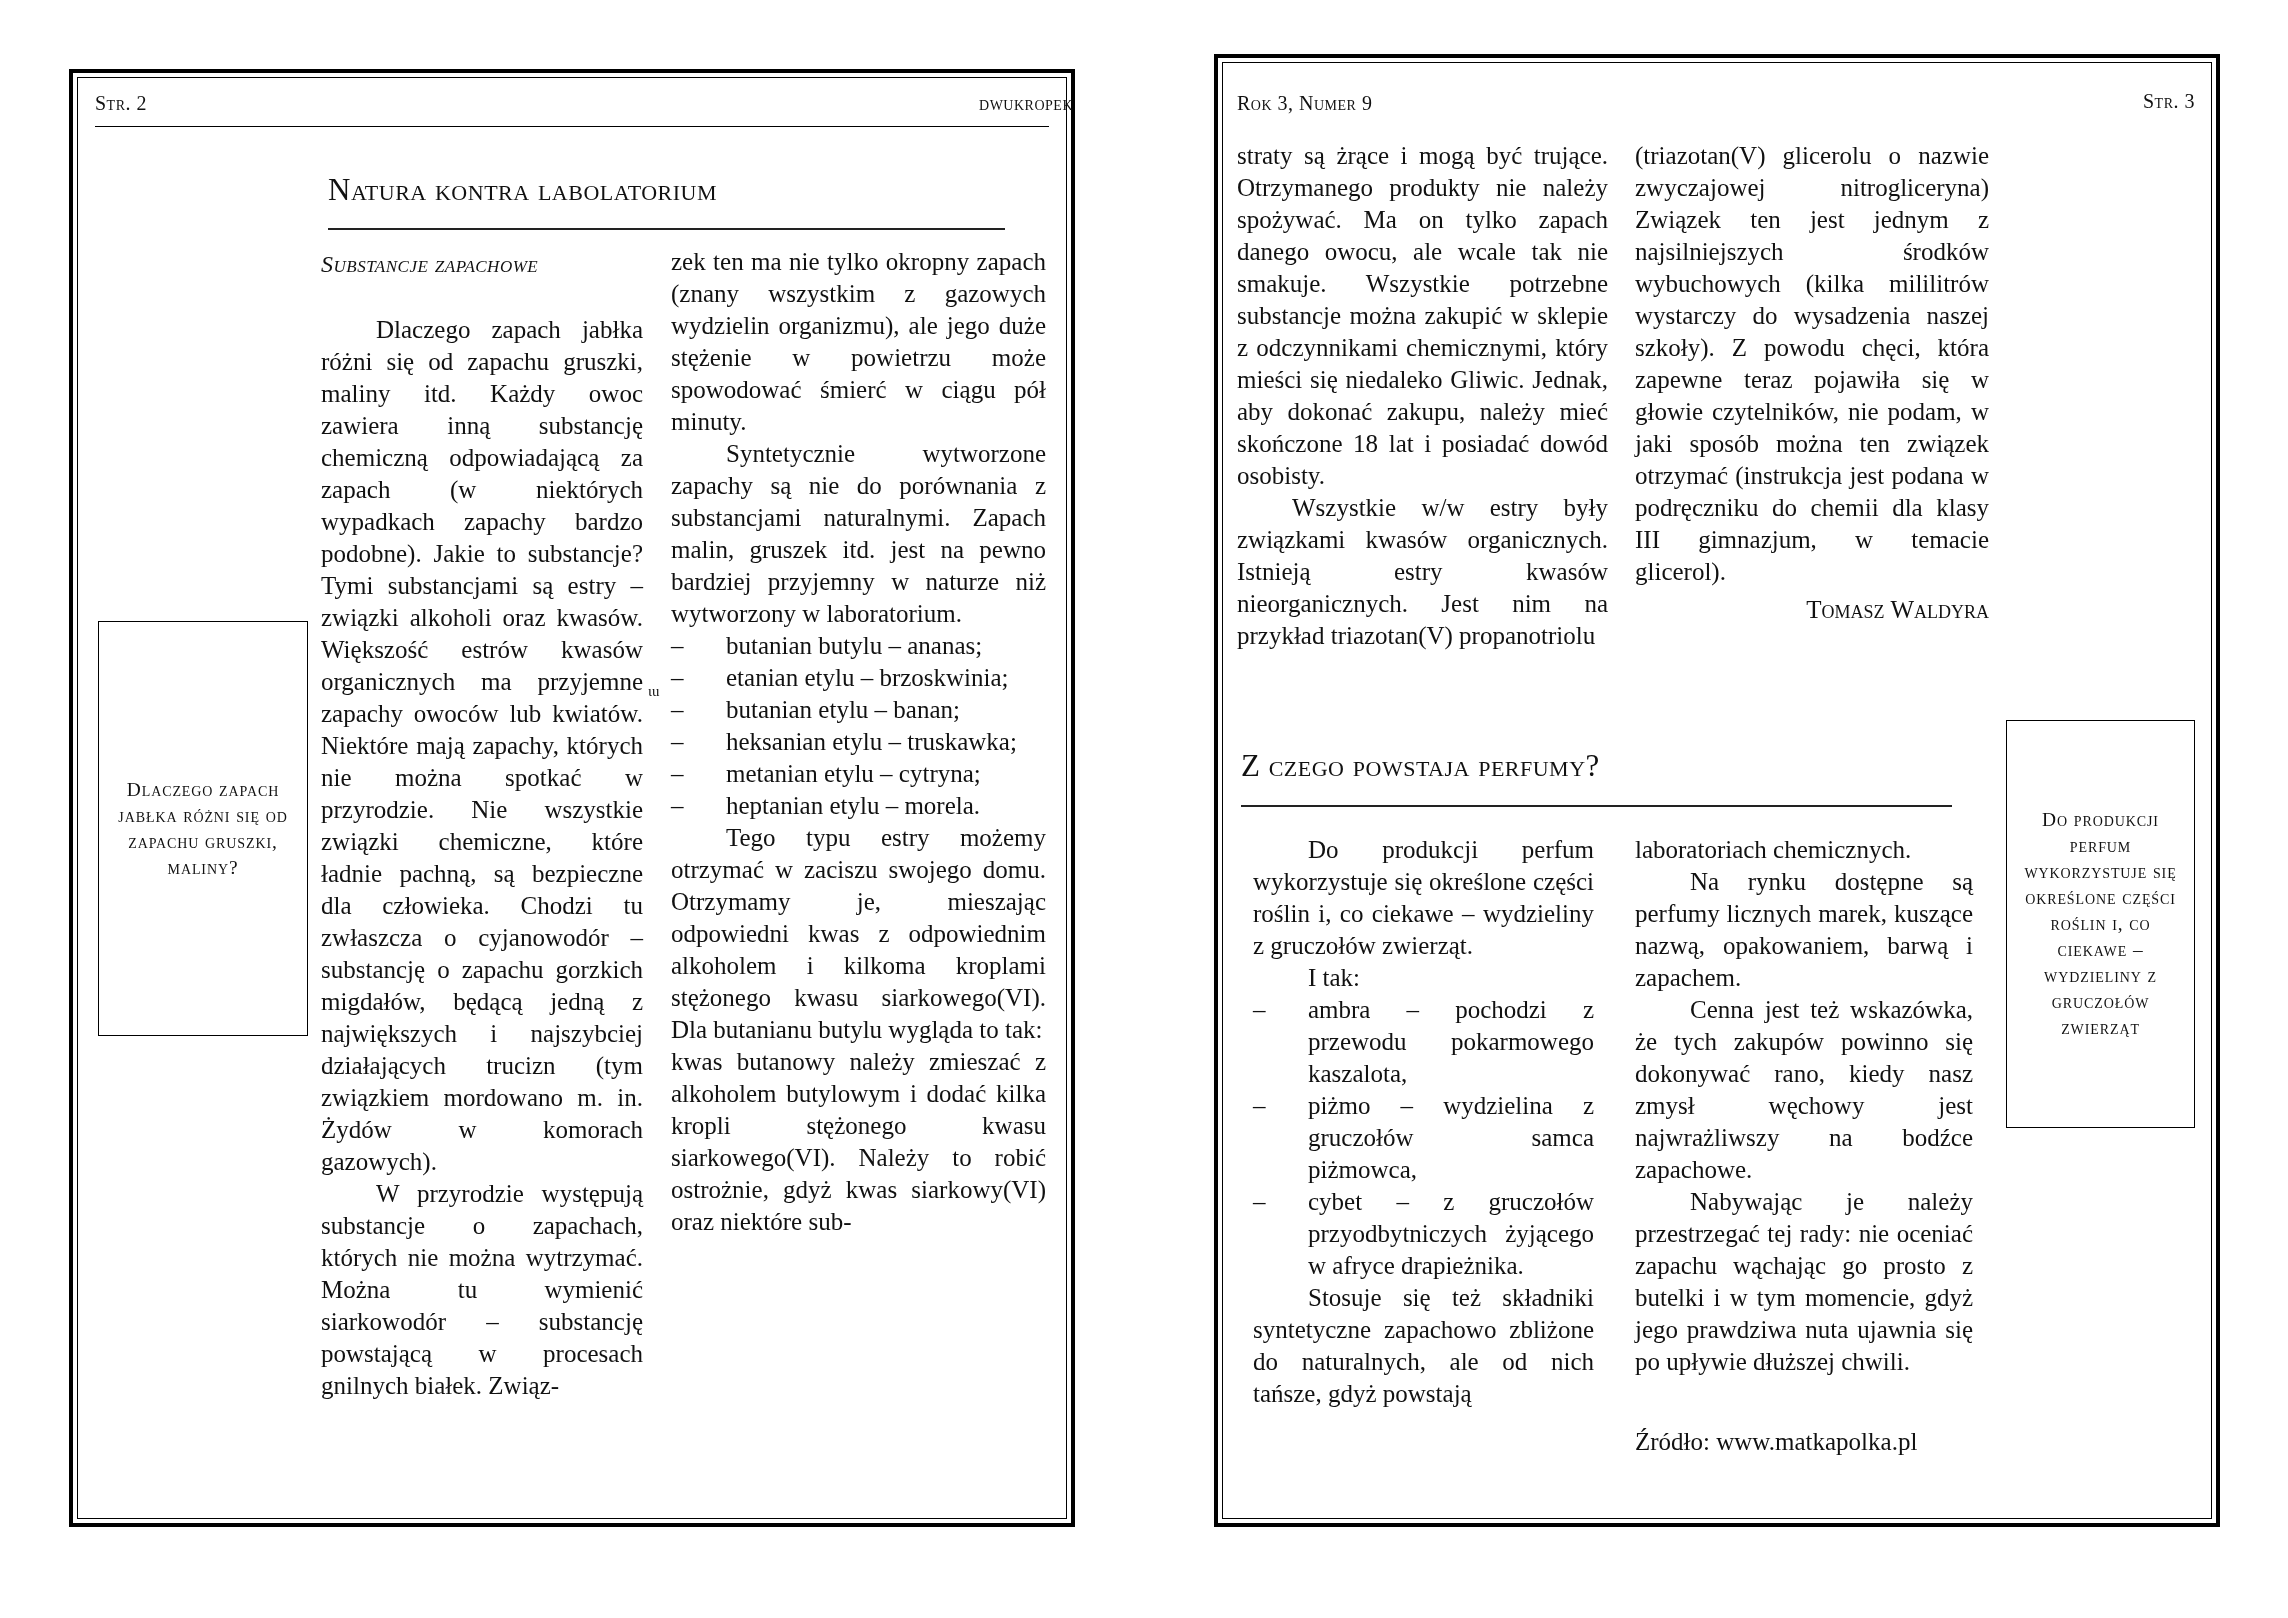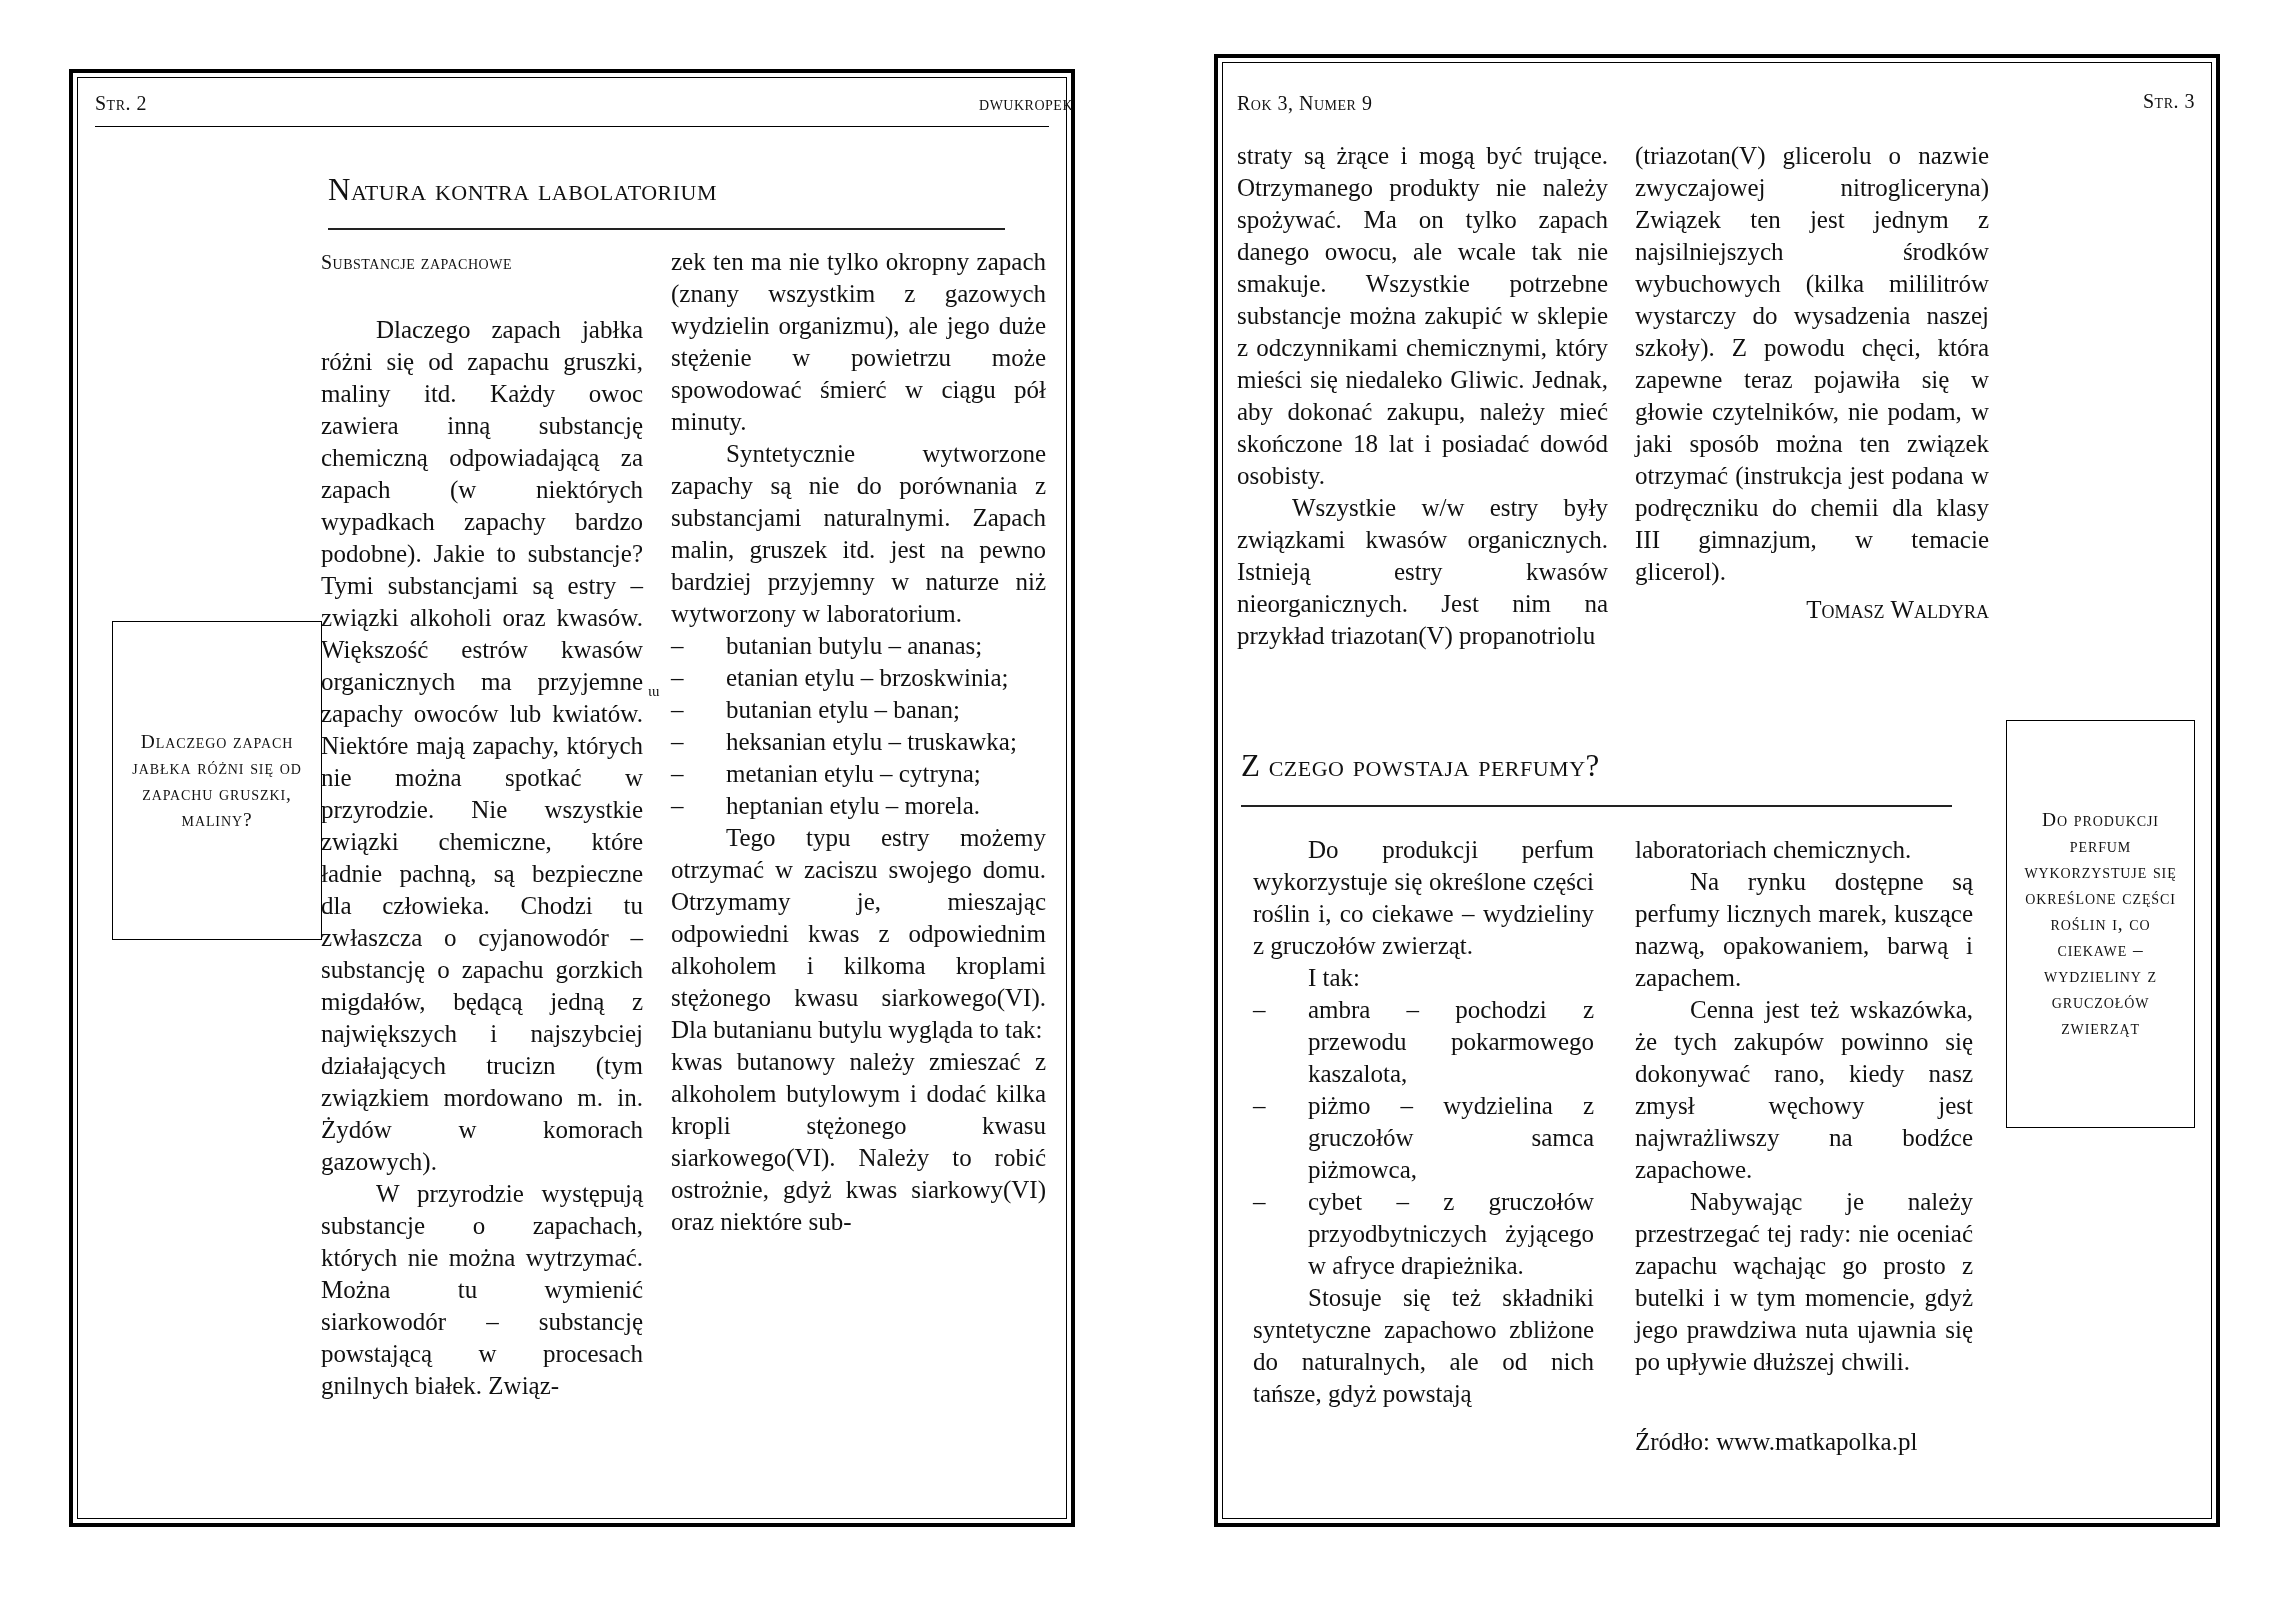--- a/index.html
+++ b/index.html
@@ -11,21 +11,21 @@
   .rule { position:absolute; height:0; border-top:1.8px solid #000; }
   .rule.thick { border-top:2.8px solid #222; }
   .col { position:absolute; font-size:25px; line-height:32px; text-align:justify; }
   .col p { margin:0; }
   .indent { text-indent:55px; }
   .ind-big { text-indent:138px; }
   .list { margin:0; padding:0; list-style:none; }
   .list li { position:relative; padding-left:55px; text-align:justify; }
   .list li .dash { position:absolute; left:0; top:0; }
   .title { position:absolute; font-size:31px; font-variant:small-caps; letter-spacing:0.5px; }
-  .subhead { position:absolute; font-size:20px; font-variant:small-caps; letter-spacing:0.5px; }
+  .subhead { position:absolute; font-size:24px; font-variant:small-caps; letter-spacing:0.5px;font-style:italic; }
   .sidebox { position:absolute; border:1.8px solid #000; box-sizing:border-box;
              display:flex; align-items:center; justify-content:center; text-align:center; }
   .sidebox span { font-size:19.4px; line-height:26px; font-variant:small-caps; letter-spacing:0.9px; display:block; padding:0 11px; }
   .author { text-align:right; font-variant:small-caps; font-size:25px; }
   .stray { position:absolute; font-size:14.8px; }
 </style>
 </head>
 <body>
 
 <div class="frame" style="left:69px; top:69px; width:1006px; height:1458px;">
@@ -34,21 +34,21 @@
 
 <div class="hdr" style="left:95px; top:92px;">Str. 2</div>
 <div class="hdr" style="right:1216px; top:92px; text-transform:lowercase;">dwukropek</div>
 <div class="rule" style="left:95px; width:954px; top:126px;"></div>
 
 <div class="title" style="left:328px; top:172px;">Natura kontra labolatorium</div>
 <div class="rule thick" style="left:328px; width:677px; top:228px;"></div>
 
 <div class="subhead" style="left:321px; top:251px;">Substancje zapachowe</div>
 
-<div class="sidebox" style="left:112px; top:621px; width:210px; height:319px;">
+<div class="sidebox" style="left:98px; top:621px; width:210px; height:415px;">
   <span>Dlaczego zapach jabłka różni się od zapachu gruszki, maliny?</span>
 </div>
 
 <div class="stray" style="left:648px; top:683px;">ιu</div>
 
 <div class="col" style="left:321px; top:314px; width:322px;">
   <p class="indent">Dlaczego zapach jabłka różni się od zapachu gruszki, maliny itd. Każdy owoc zawiera inną substancję chemiczną odpowiadającą za zapach (w niektórych wypadkach zapachy bardzo podobne). Jakie to substancje? Tymi substancjami są estry – związki alkoholi oraz kwasów. Większość estrów kwasów organicznych ma przyjemne zapachy owoców lub kwiatów. Niektóre mają zapachy, których nie można spotkać w przyrodzie. Nie wszystkie związki chemiczne, które ładnie pachną, są bezpieczne dla człowieka. Chodzi tu zwłaszcza o cyjanowodór – substancję o zapachu gorzkich migdałów, będącą jedną z największych i najszybciej działających trucizn (tym związkiem mordowano m. in. Żydów w komorach gazowych).</p>
   <p class="indent">W przyrodzie występują substancje o zapachach, których nie można wytrzymać. Można tu wymienić siarkowodór – substancję powstającą w procesach gnilnych białek. Związ-</p>
 </div>
 

